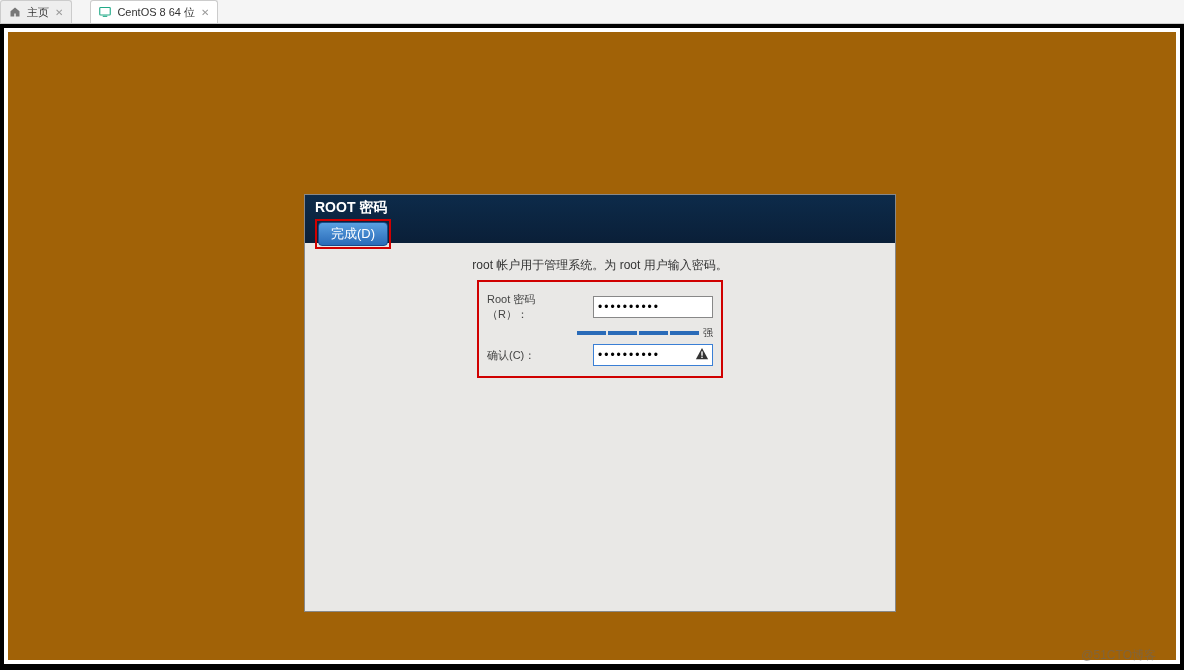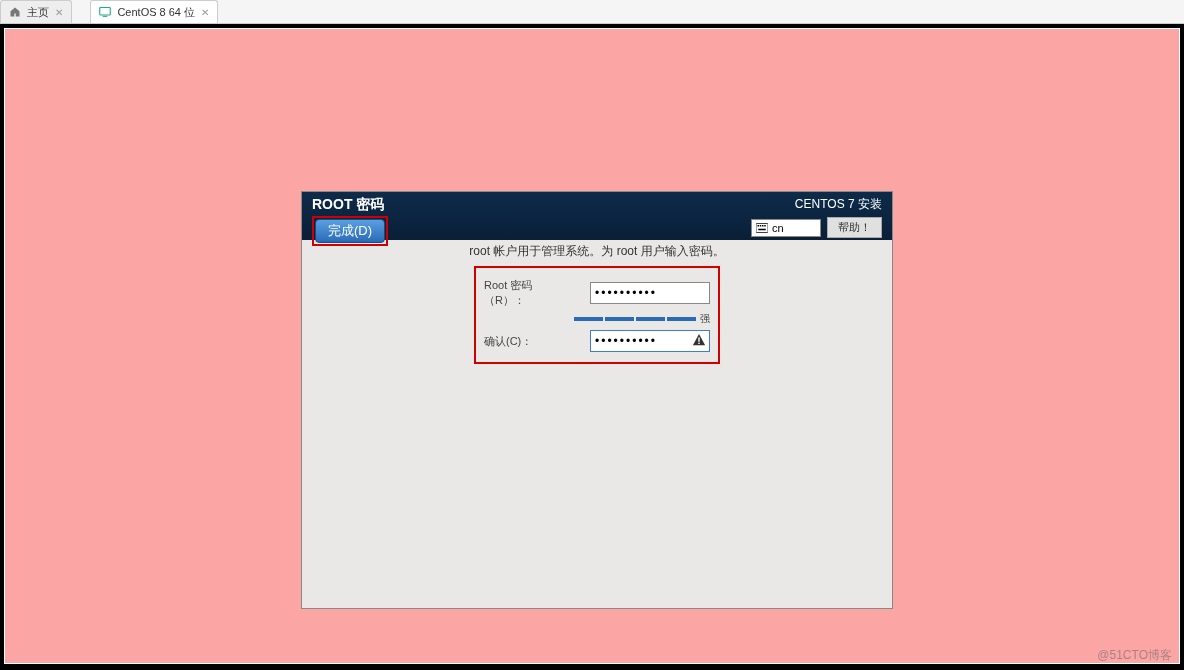--- a/index.html
+++ b/index.html
@@ -3,46 +3,46 @@
 <meta charset="utf-8">
 <style>
 *{box-sizing:border-box;margin:0;padding:0;font-family:"Microsoft YaHei",Arial,sans-serif}
 body{width:1184px;height:670px;background:#000;position:relative;overflow:hidden}
 .tabbar{background:#f5f5f5;border-bottom:1px solid #ccc;height:24px;display:flex;align-items:stretch;font-size:11px}
 .tab{display:flex;align-items:center;gap:6px;padding:0 8px;background:#fff;border:1px solid #ccc;border-bottom:none;border-top-left-radius:3px;border-top-right-radius:3px;margin-right:18px;position:relative}
 .tab.inactive{background:#eee}
 .tab .label{color:#333}
 .tab .close{color:#999;font-size:10px;cursor:pointer}
 .home-icon svg,.vm-icon svg{display:block}
-.vm-frame{position:absolute;left:4px;top:28px;right:4px;bottom:6px;border:1px solid #ffffff;background:#fca5a5}
+.vm-frame{position:absolute;left:4px;top:28px;right:4px;bottom:6px;border:4px solid #ffffff;background:#a16207}
 .centos{position:absolute;left:296px;top:162px;width:592px;height:418px;background:#e9e8e6;border:1px solid #888}
 .hdr{height:48px;background:linear-gradient(180deg,#0d2b4a 0%,#0a1f38 100%);display:flex;justify-content:space-between;padding:4px 10px 2px 10px;color:#fff}
 .hdr-left{display:flex;flex-direction:column;gap:2px}
 .hdr-title{font-size:14px;font-weight:bold}
 .done-wrap{border:2px solid #d00000;padding:1px}
 .done-btn{background:linear-gradient(180deg,#5aa0e0,#2a6bb8);color:#fff;font-size:13px;padding:2px 12px;border:1px solid #1a4a88;border-radius:4px;cursor:pointer}
 .hdr-right{display:flex;flex-direction:column;align-items:flex-end;gap:4px;font-size:12px}
 .hdr-rt-row{display:flex;gap:6px;align-items:center}
 .kbd-ind{background:#fff;color:#000;font-size:11px;padding:2px 6px 2px 4px;display:flex;align-items:center;gap:4px;border:1px solid #888;min-width:70px}
 .kbd-ind svg{display:block}
 .help-btn{background:#e0e0e0;color:#333;font-size:11px;padding:2px 10px;border:1px solid #aaa;cursor:pointer}
-.body-area{padding:3px 20px}
+.body-area{padding:14px 20px}
 .instr{text-align:center;font-size:12px;color:#333;margin-bottom:6px}
 .form-box{border:2px solid #d00000;margin:0 auto;width:246px;padding:6px 8px}
 .form-row{display:flex;align-items:center;gap:20px;margin:4px 0}
 .form-row label{width:86px;font-size:11px;color:#444;text-align:left}
 .pw-wrap{position:relative;flex:1}
 .pw-input{width:100%;height:22px;border:1px solid #888;background:#fff;font-size:12px;padding:0 4px;letter-spacing:2px}
 .pw-input.warn{border:1px solid #3a7fd5}
 .warn-icon{position:absolute;right:4px;top:3px}
 .strength{display:flex;align-items:center;gap:4px;margin:2px 0 4px 90px}
 .strength-bar{display:flex;gap:2px;flex:1}
 .strength-bar span{height:4px;flex:1;background:#2a6bb8}
 .strength-label{font-size:10px;color:#333}
-.watermark{position:absolute;right:12px;bottom:6px;color:#666;font-size:12px;opacity:.55}
+.watermark{position:absolute;right:28px;bottom:6px;color:#666;font-size:12px;opacity:.55}
 </style>
 </head>
 <body>
 
 <div class="tabbar">
   <div class="tab inactive">
     <span class="home-icon">
       <svg width="12" height="12" viewBox="0 0 16 16">
           <path fill="#777" d="M8 2l6 5v7H9v-4H7v4H2V7l6-5z"></path>
         </svg>
@@ -62,39 +62,20 @@
   </div>
 </div>
 
 <div class="vm-frame">
   <div class="centos">
     <div class="hdr">
       <div class="hdr-left">
         <div class="hdr-title">ROOT 密码</div>
         <div class="done-wrap">
           <button class="done-btn">完成(D)</button>
-        </div>
-      </div>
-      <div class="hdr-right">
-        <div>CENTOS 7 安装</div>
-        <div class="hdr-rt-row">
-          <div class="kbd-ind">
-            <span>
-              <svg width="12" height="10" viewBox="0 0 16 12">
-                  <rect x="0" y="0" width="16" height="12" rx="1" fill="none" stroke="#000" stroke-width="1"></rect>
-                  <rect x="2" y="2" width="2" height="2" fill="#000"></rect>
-                  <rect x="5" y="2" width="2" height="2" fill="#000"></rect>
-                  <rect x="8" y="2" width="2" height="2" fill="#000"></rect>
-                  <rect x="11" y="2" width="2" height="2" fill="#000"></rect>
-                  <rect x="3" y="7" width="10" height="2" fill="#000"></rect>
-                </svg>
-            </span>
-            <span>cn</span>
-          </div>
-          <button class="help-btn">帮助！</button>
         </div>
       </div>
     </div>
 
     <div class="body-area">
       <div class="instr">root 帐户用于管理系统。为 root 用户输入密码。</div>
       <div class="form-box">
         <div class="form-row">
           <label>Root 密码 （R）：</label>
           <div class="pw-wrap">

